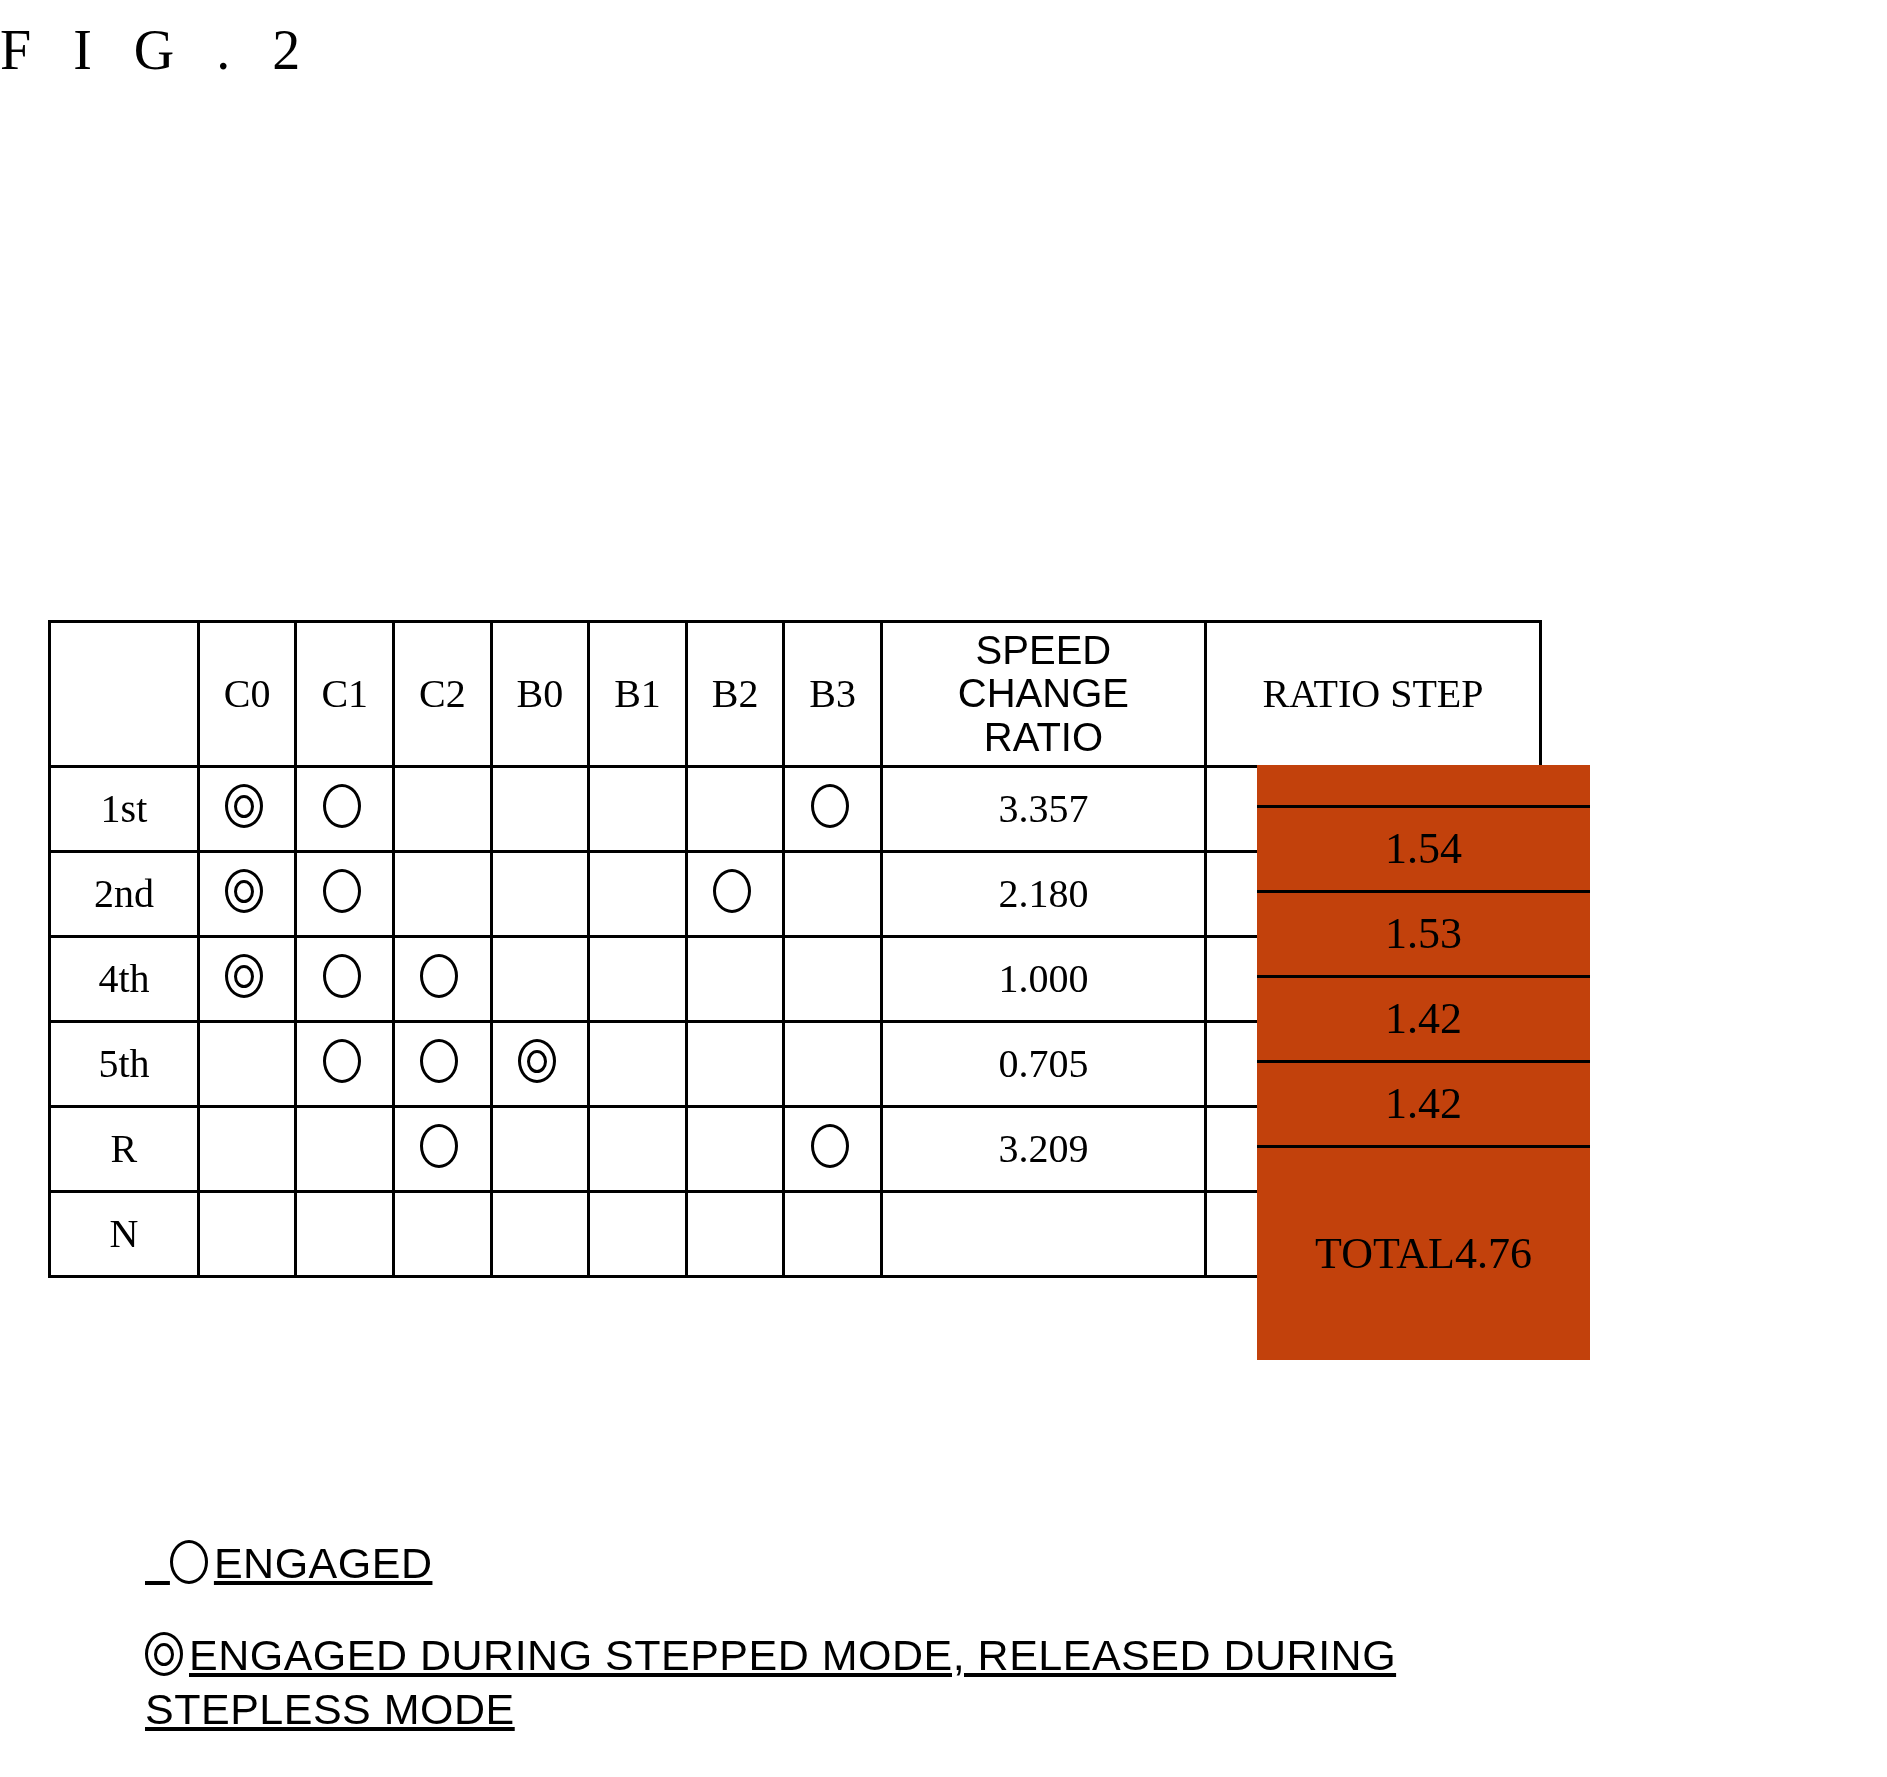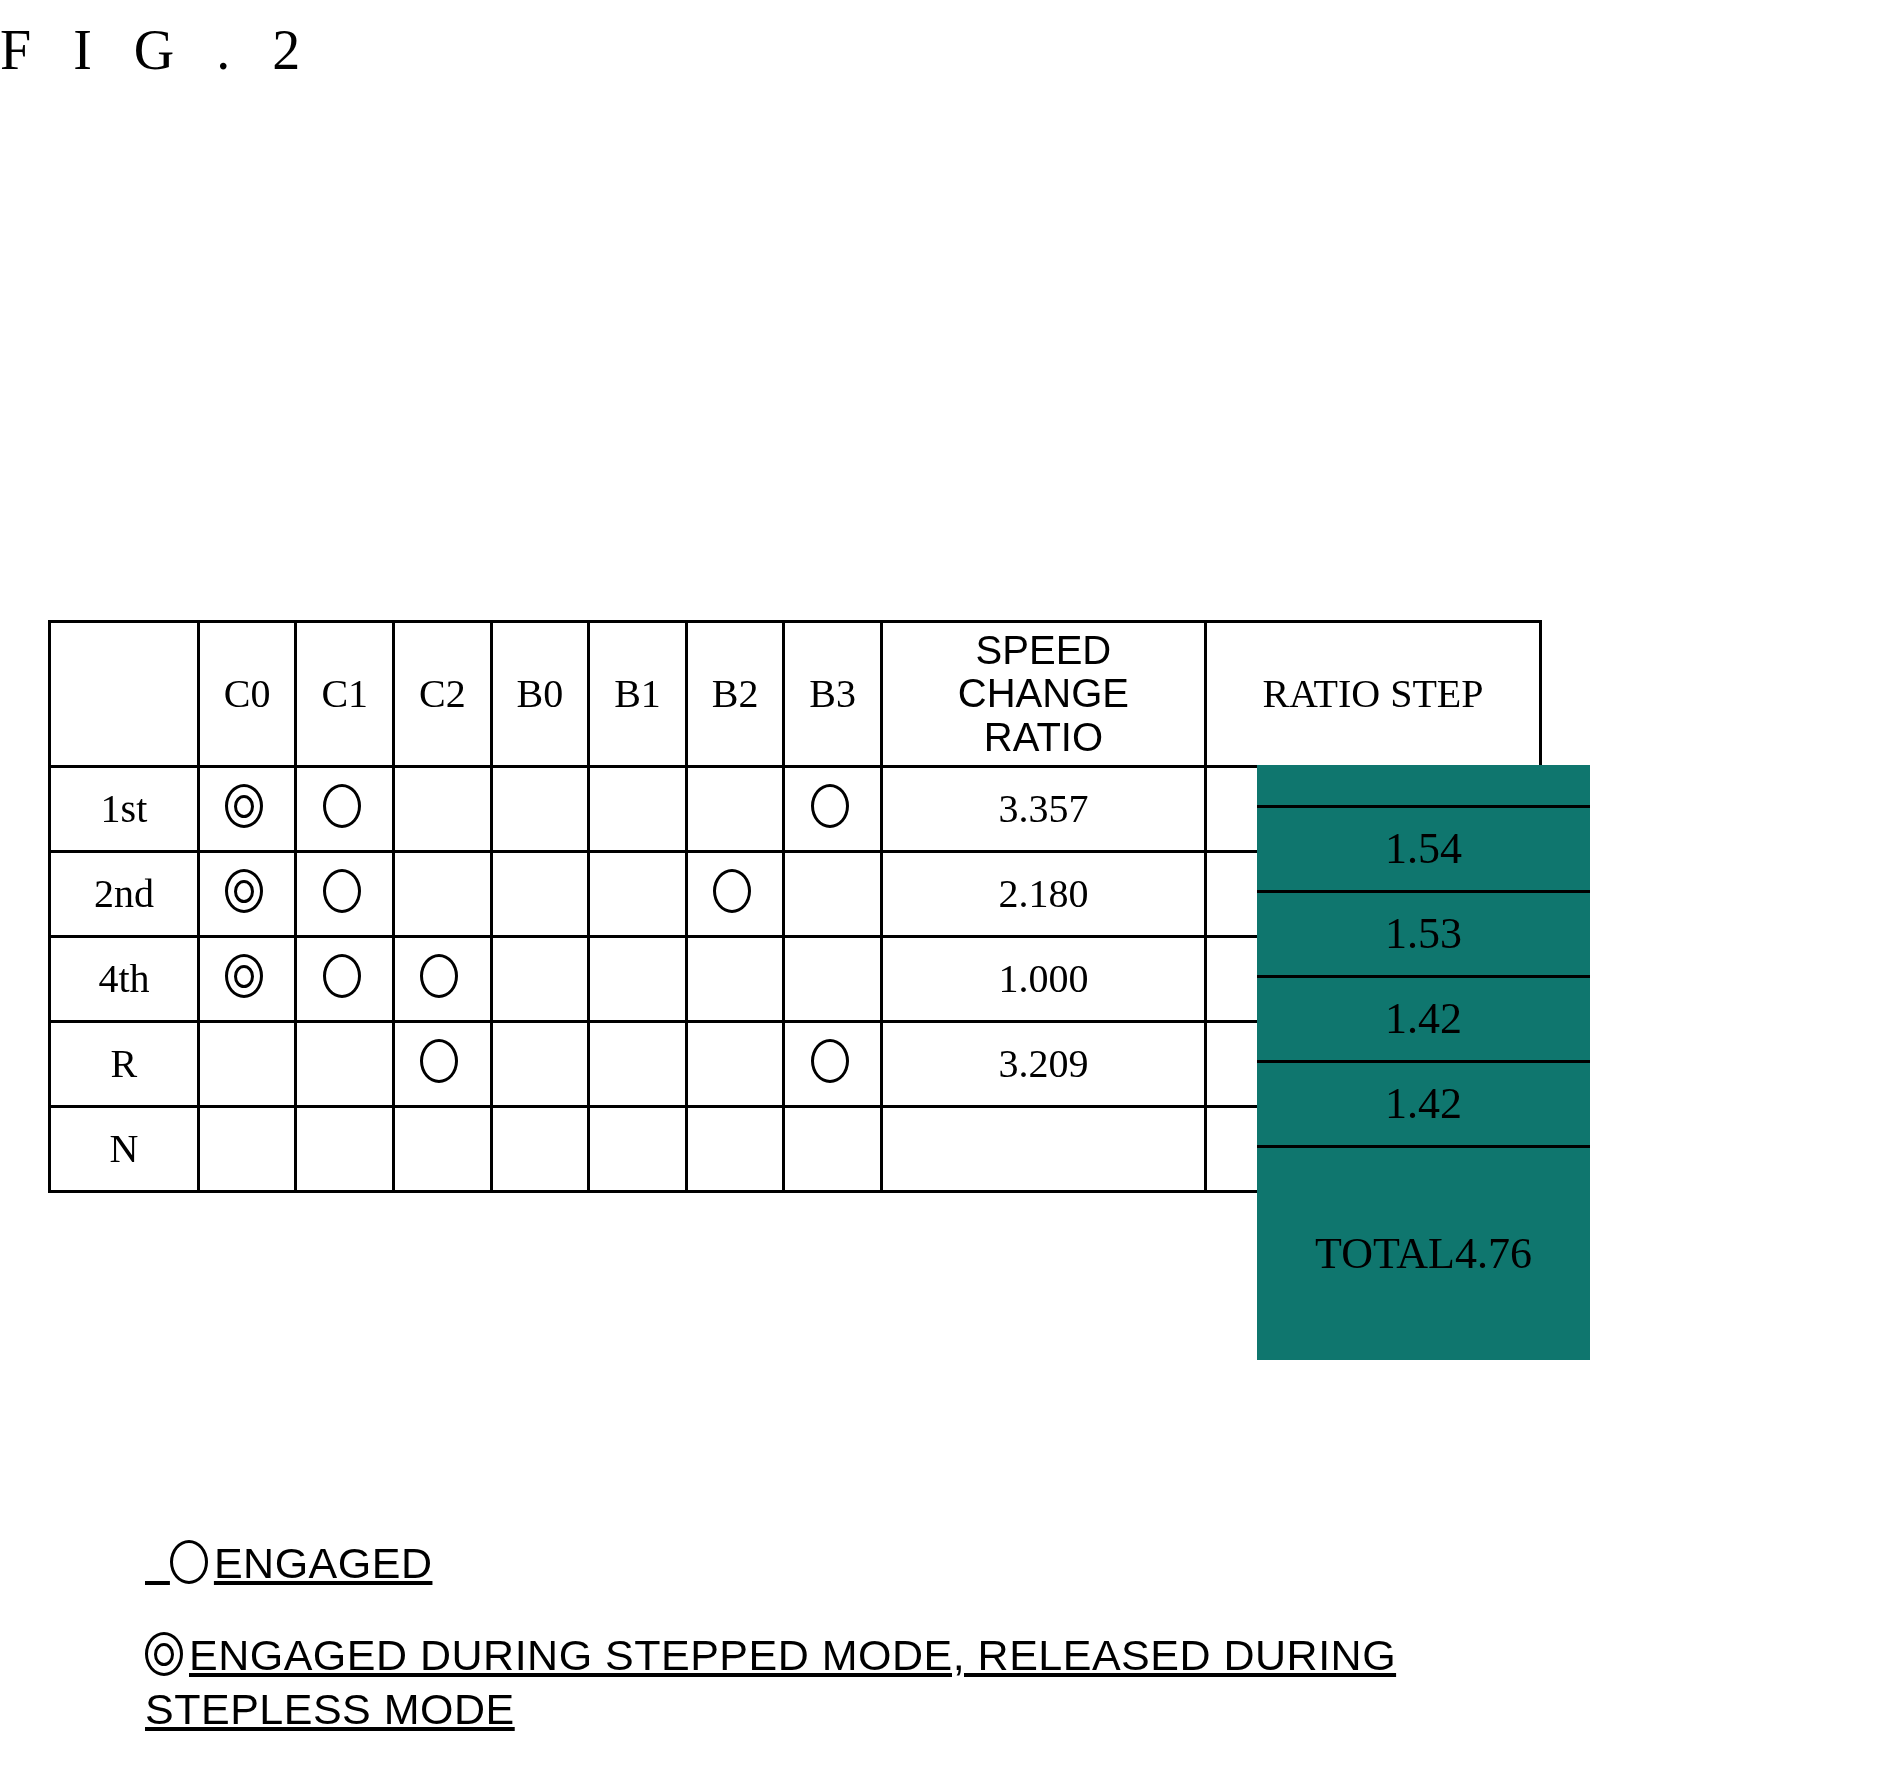--- a/index.html
+++ b/index.html
@@ -112,21 +112,21 @@
     position: absolute;
     left: 0;
     width: 333px;
     box-sizing: border-box;
     border-bottom: 3px solid #000;
     display: flex;
     align-items: center;
     justify-content: center;
     font-size: 44px;
     font-family: "Liberation Serif", serif;
-    background: #0f766e;
+    background: #c2410c;
   }
   .rs-total {
     flex-direction: row;
     line-height: 1.05;
     font-size: 44px;
   }
 
   
   .legend {
     position: absolute;
@@ -209,20 +209,32 @@
           <td><span class="mark"><span class="ring-out"></span></span></td>
           <td><span class="mark"><span class="ring-out"></span></span></td>
           <td></td>
           <td></td>
           <td></td>
           <td></td>
           <td class="ratio">1.000</td>
           <td></td>
         </tr>
         <tr class="body">
+          <td class="gear">5th</td>
+          <td></td>
+          <td><span class="mark"><span class="ring-out"></span></span></td>
+          <td><span class="mark"><span class="ring-out"></span></span></td>
+          <td><span class="mark"><span class="ring-out"></span><span class="ring-in"></span></span></td>
+          <td></td>
+          <td></td>
+          <td></td>
+          <td class="ratio">0.705</td>
+          <td></td>
+        </tr>
+        <tr class="body">
           <td class="gear">R</td>
           <td></td>
           <td></td>
           <td><span class="mark"><span class="ring-out"></span></span></td>
           <td></td>
           <td></td>
           <td></td>
           <td><span class="mark"><span class="ring-out"></span></span></td>
           <td class="ratio">3.209</td>
           <td></td>

